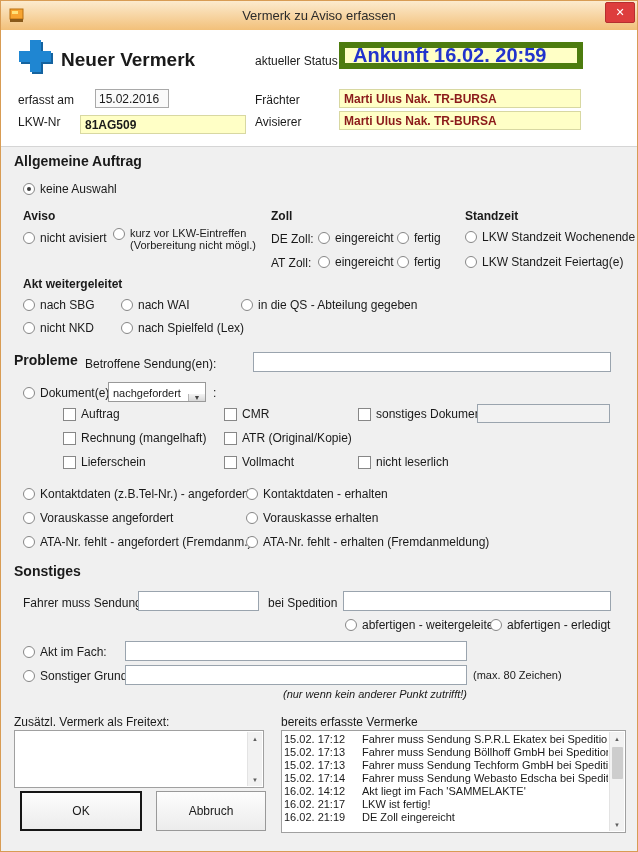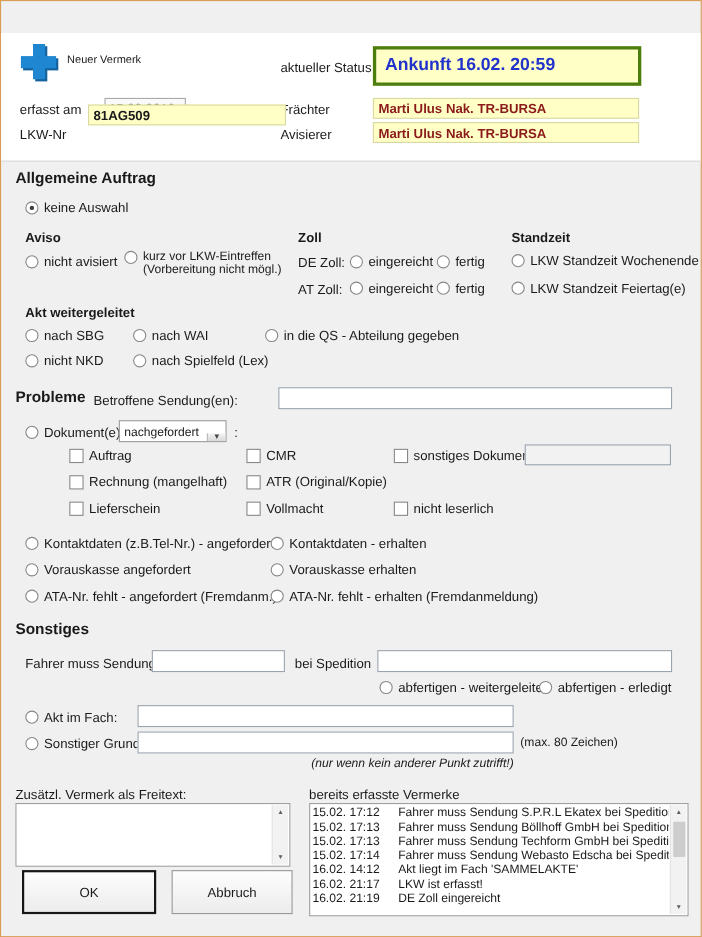--- a/index.html
+++ b/index.html
@@ -14,23 +14,23 @@
   .close-btn{position:absolute;top:1px;right:2px;width:30px;height:21px;
              background:var(--close-red,#dd3d3d);color:#fff;border:1px solid #b52f2f;border-radius:2px;
              font-size:11px;line-height:19px;text-align:center;cursor:pointer}
   .header{position:absolute;top:29px;left:0;right:0;height:117px;background:#fff;border-bottom:1px solid #d5d5d5}
   .abs{position:absolute;white-space:nowrap}
   .row{position:absolute;display:flex;align-items:center;gap:5px;white-space:nowrap}
   .row.top{align-items:flex-start}
   .h1{font-size:14px;font-weight:bold}
   .b{font-weight:bold}
   .small{font-size:11px}
-  .pg-title{font-size:10px;font-weight:normal}
-  .status{background:var(--field-yellow,#ffffc6);border:3px solid #4d7c0f;color:var(--status-blue,#2233cc);
-          font-size:16px;font-weight:bold;display:flex;align-items:center;padding:15px 8px}
+  .pg-title{font-size:19px;font-weight:bold}
+  .status{background:var(--field-yellow,#ffffc6);border:6px solid #4d7c0f;color:var(--status-blue,#2233cc);
+          font-size:20px;font-weight:bold;display:flex;align-items:center;padding:0 8px}
   .yfield{background:var(--field-yellow,#ffffc6);border:1px solid #d8d8a2;display:flex;align-items:center;
           padding:0 4px;font-weight:bold;color:var(--value-red,#8b1a1a);overflow:hidden;white-space:nowrap}
   .yfield.dark{color:#1a1a1a}
   .wfield{background:#fafafa;border:1px solid #a9a9a9;display:flex;align-items:center;padding:0 3px;white-space:nowrap}
   .radio{width:12px;height:12px;min-width:12px;border:1px solid #878787;border-radius:50%;background:#fff;
          position:relative;display:inline-block}
   .radio.checked::after{content:"";position:absolute;left:3px;top:3px;width:4px;height:4px;border-radius:50%;background:#3d3d3d}
   .check{width:13px;height:13px;min-width:13px;border:1px solid #878787;background:#fff;display:inline-block}
   .tinput{position:absolute;border:1px solid #9aa4ae;background:#fff;height:20px;
           font:12px "Liberation Sans",sans-serif;padding:2px 3px;outline:none}
@@ -53,39 +53,50 @@
   .btn{position:absolute;display:flex;align-items:center;justify-content:center;cursor:pointer;
        background:linear-gradient(#fdfdfd,#ececec);font:12px "Liberation Sans",sans-serif}
   .btn.default{border:2px solid #161616}
   .btn.normal{border:1px solid #999}
 </style>
 </head>
 <body>
 
 <div class="dialog">
 
+  <div class="titlebar">
+    <svg class="app-icon" viewBox="0 0 17 17">
+      <rect x="2" y="2" width="13" height="10" fill="#f7a430" stroke="#b86f10" stroke-width="1"></rect>
+      <rect x="4" y="4" width="6" height="3" fill="#ffe27a"></rect>
+      <rect x="2" y="12" width="13" height="3" fill="#8a5a1a"></rect>
+    </svg>
+    <span class="win-title">Vermerk zu Aviso erfassen</span>
+    <div class="close-btn">
+      <span>✕</span>
+    </div>
+  </div>
 
   <div class="header">
     <svg class="abs" style="left:15px;top:8px" width="38" height="38" viewBox="0 0 38 38">
       <rect x="16" y="4" width="11" height="32" fill="#15639f"></rect>
       <rect x="5" y="15" width="32" height="11" fill="#15639f"></rect>
       <rect x="14" y="2" width="11" height="32" fill="#1f86d2"></rect>
       <rect x="3" y="13" width="32" height="11" fill="#1f86d2"></rect>
     </svg>
     <span class="abs pg-title" style="left:60px;top:19px">Neuer Vermerk</span>
     <span class="abs" style="left:254px;top:24px">aktueller Status</span>
     <div class="status abs" style="left:338px;top:12px;width:244px;height:27px">Ankunft 16.02. 20:59</div>
 
     <span class="abs" style="left:17px;top:63px">erfasst am</span>
     <div class="wfield abs" style="left:94px;top:59px;width:74px;height:19px">15.02.2016</div>
     <span class="abs" style="left:254px;top:63px">Frächter</span>
     <div class="yfield abs" style="left:338px;top:59px;width:242px;height:19px">Marti Ulus Nak. TR-BURSA</div>
 
     <span class="abs" style="left:17px;top:85px">LKW-Nr</span>
-    <div class="yfield dark abs" style="left:79px;top:65px;width:180px;height:19px">81AG509</div>
+    <div class="yfield dark abs" style="left:79px;top:85px;width:166px;height:19px">81AG509</div>
     <span class="abs" style="left:254px;top:85px">Avisierer</span>
     <div class="yfield abs" style="left:338px;top:81px;width:242px;height:19px">Marti Ulus Nak. TR-BURSA</div>
   </div>
 
   <span class="abs h1" style="left:13px;top:152px">Allgemeine Auftrag</span>
 
   <div class="row" style="left:22px;top:181px">
     <span class="radio checked"></span>
     <span>keine Auswahl</span>
   </div>
@@ -285,21 +296,21 @@
         <div class="vrow">
           <span class="vt">15.02. 17:14</span>
           <span class="vx">Fahrer muss Sendung Webasto Edscha bei Spedition So</span>
         </div>
         <div class="vrow">
           <span class="vt">16.02. 14:12</span>
           <span class="vx">Akt liegt im Fach 'SAMMELAKTE'</span>
         </div>
         <div class="vrow">
           <span class="vt">16.02. 21:17</span>
-          <span class="vx">LKW ist erfasst!</span>
+          <span class="vx">LKW ist fertig!</span>
         </div>
         <div class="vrow">
           <span class="vt">16.02. 21:19</span>
           <span class="vx">DE Zoll eingereicht</span>
         </div>
       </div>
     <div class="fsb">
       <span class="sb-a">▲</span>
       <span class="sb-a">▼</span>
       <span class="sb-thumb"></span>

